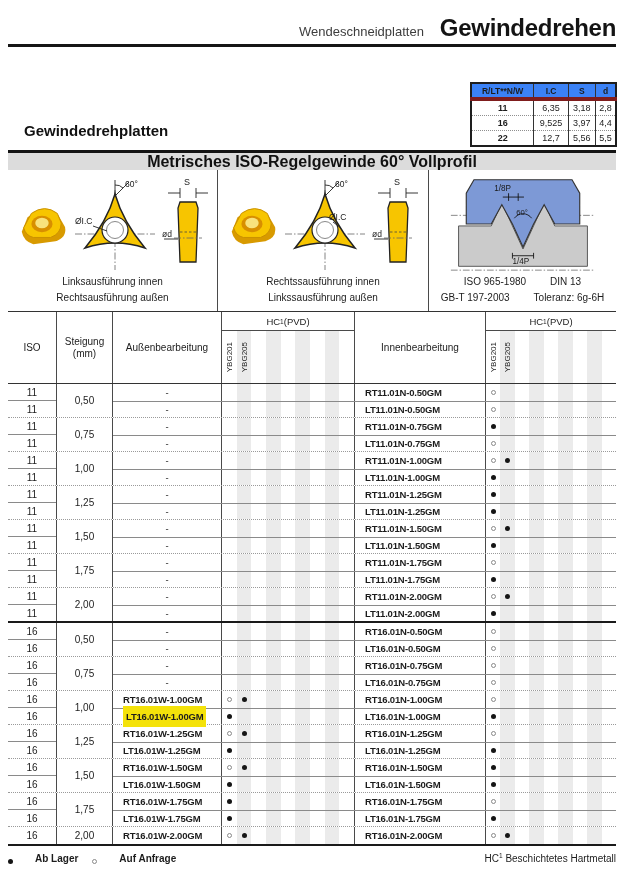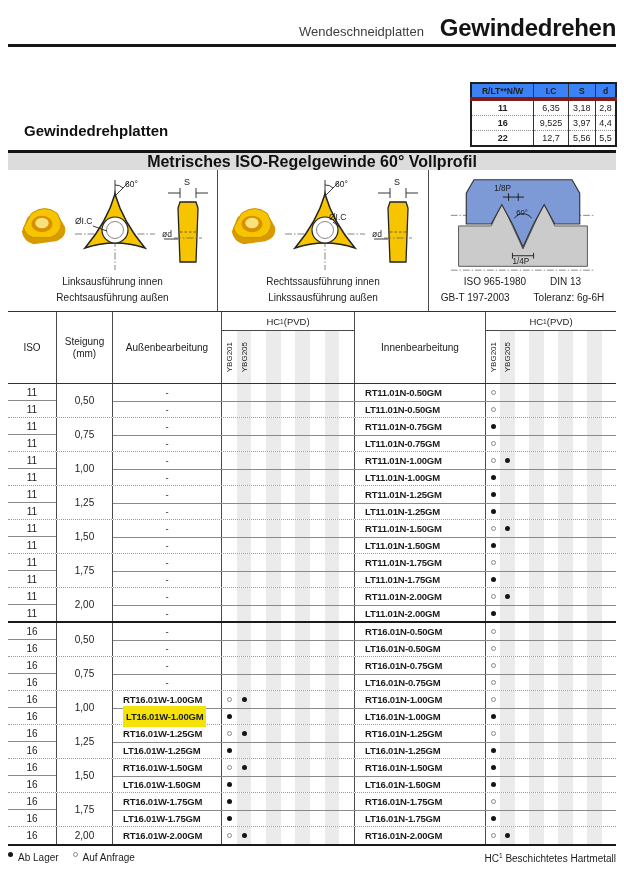--- a/index.html
+++ b/index.html
@@ -74,21 +74,21 @@
   .cell-inner{width:131px;border-right:1px solid #4a4a4a;display:flex;align-items:center;padding-left:10px;box-sizing:border-box;}
   .pn{font-weight:bold;font-size:9.5px;letter-spacing:-0.2px;white-space:nowrap;}
   .dash .pn{font-weight:normal;}
   .pn.hl{background:#f4e20a;padding:5px 3px;}
   .dots{width:133px;display:flex;border-right:1px solid #4a4a4a;box-sizing:border-box;}
   .dots.dinner{width:130px;border-right:none;}
   .dot-f{width:5px;height:5px;border-radius:50%;background:#151515;display:inline-block;}
   .dot-o{width:5px;height:5px;border-radius:50%;border:1px solid #898989;box-sizing:border-box;display:inline-block;background:#fff;}
 
   .legend{display:flex;justify-content:space-between;margin-top:6px;font-size:10px;color:#1c1c1c;}
-  .legend .li{display:flex;align-items:flex-start;gap:5px;margin-right:14px;}
+  .legend .li{display:flex;align-items:flex-end;gap:22px;margin-right:14px;font-weight:bold;}
   .legend .lleft{display:flex;}
 </style>
 </head>
 <body>
 
 <div class="page">
 
   <div class="pagehead">
     <span class="eyebrow">Wendeschneidplatten</span>
     <span class="ptitle">Gewindedrehen</span>

